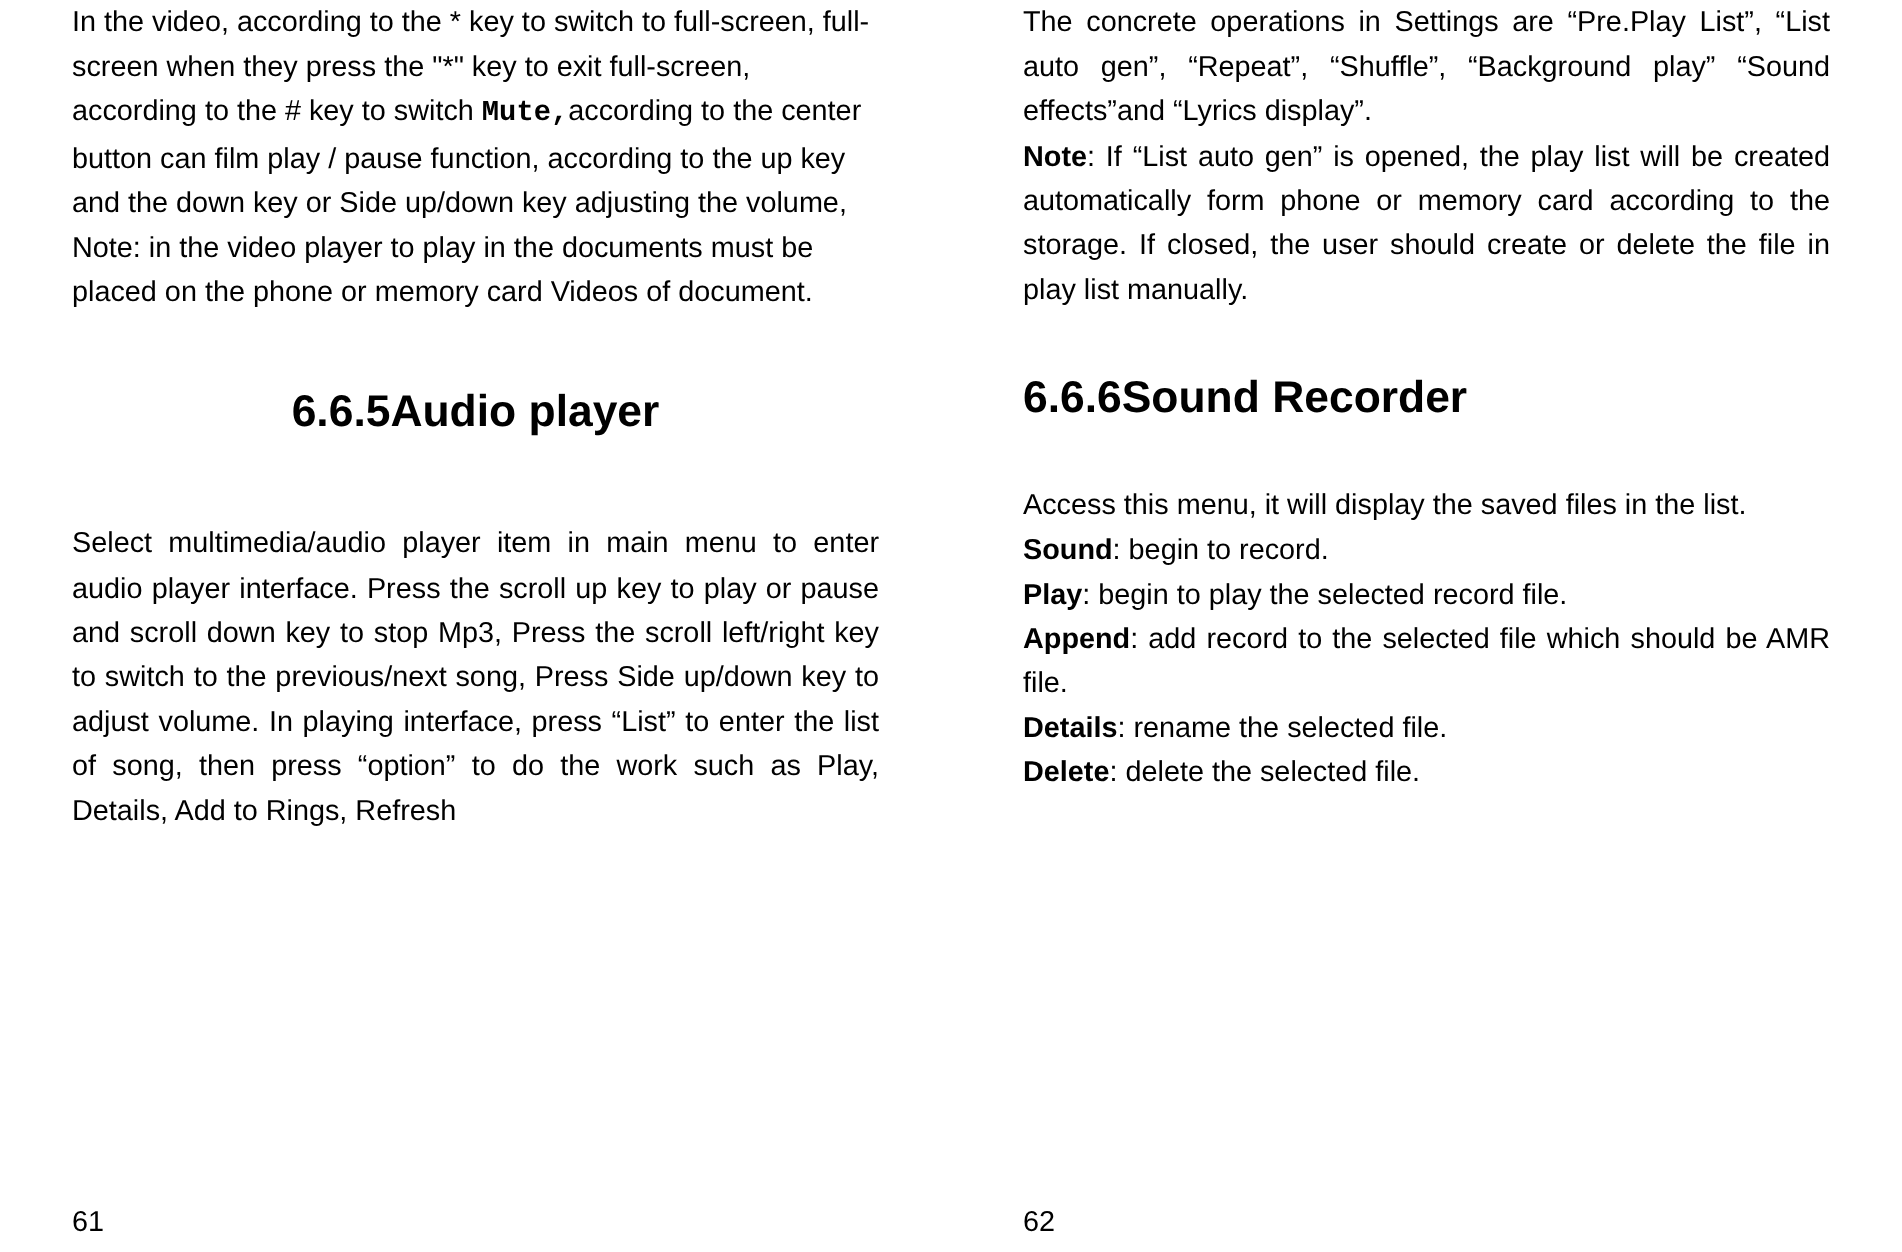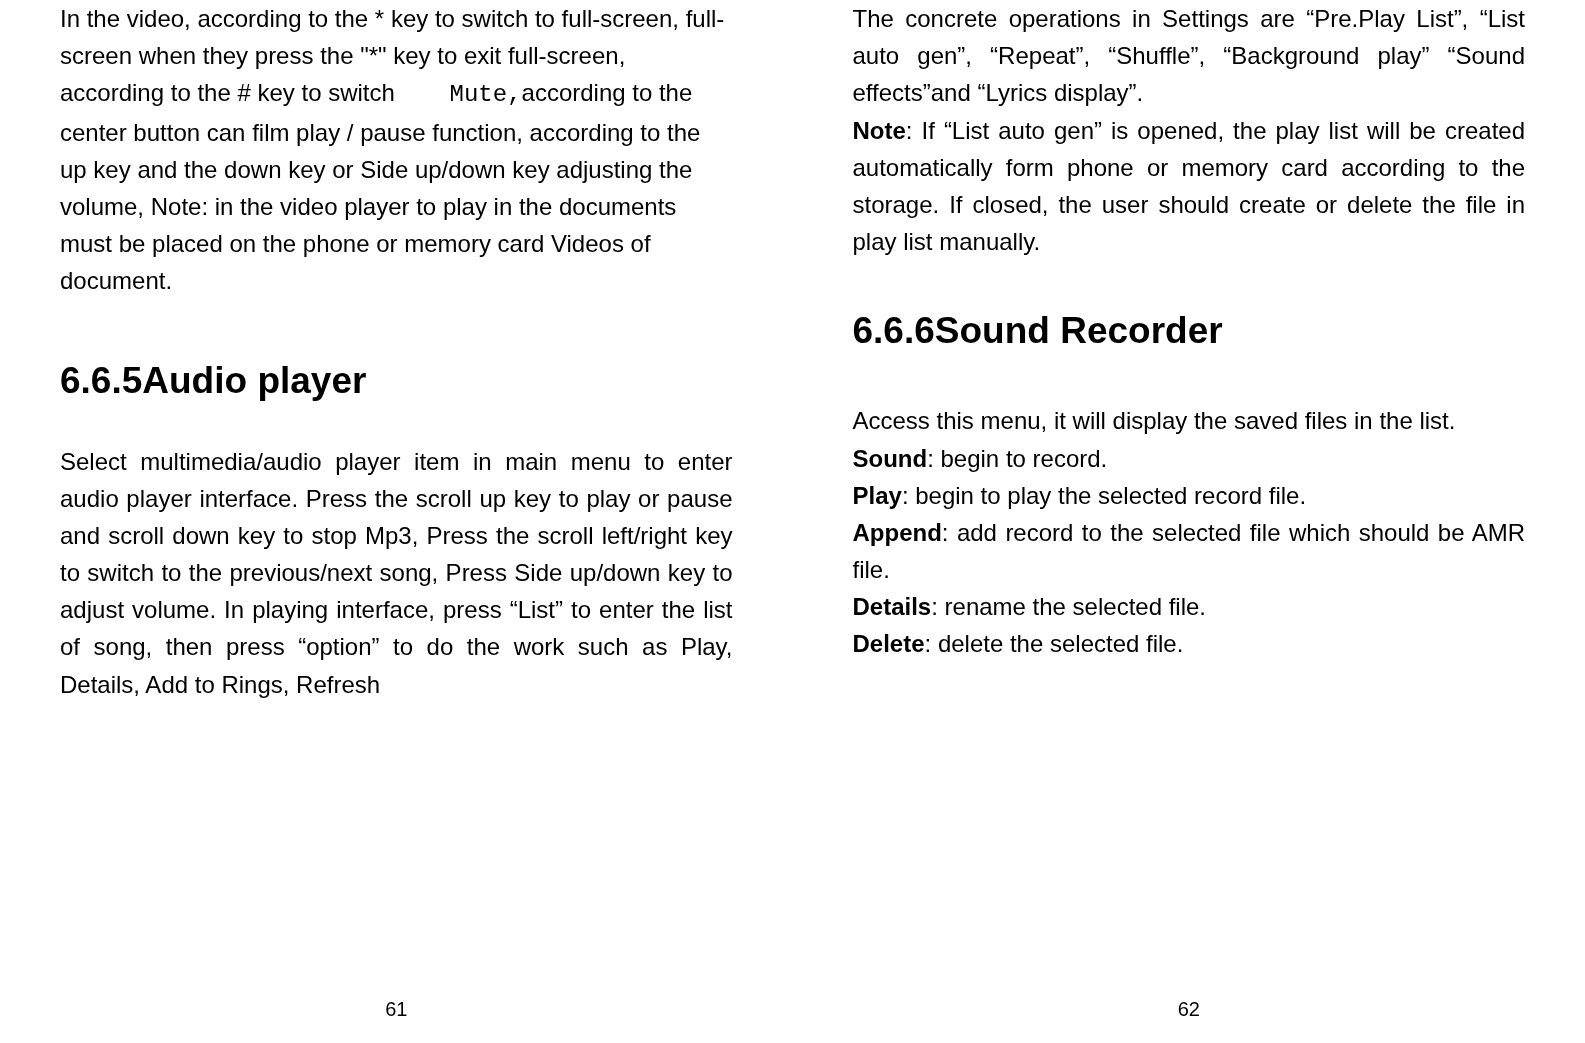--- a/index.html
+++ b/index.html
@@ -21,39 +21,39 @@
       padding: 0 60px;
       display: flex;
       flex-direction: column;
       position: relative;
     }
     .page-content {
       flex: 1;
       padding-top: 0;
     }
     .page-number {
-      text-align: center;
-      font-size: 20px;
-      padding-bottom: 22px;
+      text-align: left;
+      font-size: 24px;
+      padding-bottom: 10px;
       padding-top: 15px;
     }
     .body-text {
       font-size: 24px;
       line-height: 1.55;
     }
     .mono-bold {
       font-family: 'Courier New', monospace;
-      font-weight: normal;
-      margin-left: 48px;
+      font-weight: bold;
     }
     .section-heading {
       font-size: 37px;
       font-weight: bold;
       margin-top: 60px;
-      margin-bottom: 41px;
+      margin-bottom: 70px;
+      text-align: center;
     }
     .section-heading-right {
       font-size: 37px;
       font-weight: bold;
       margin-top: 50px;
       margin-bottom: 50px;
     }
     .justify {
       text-align: justify;
     }

